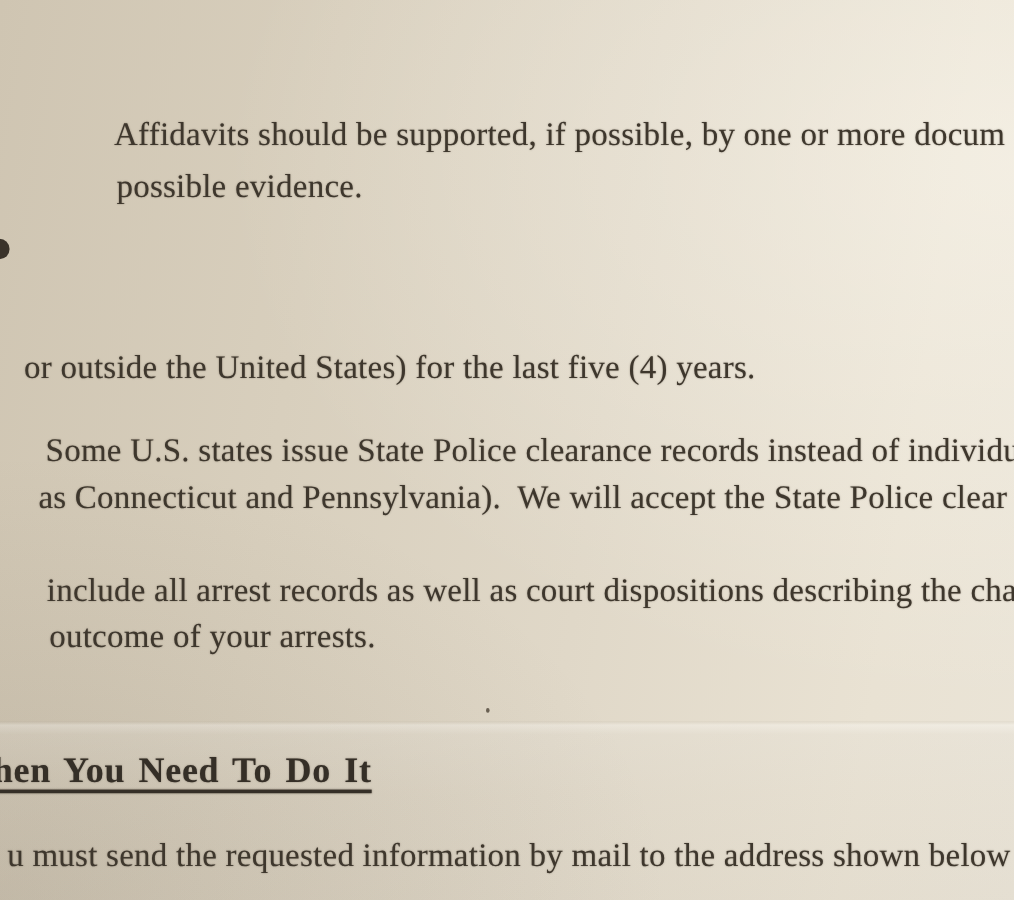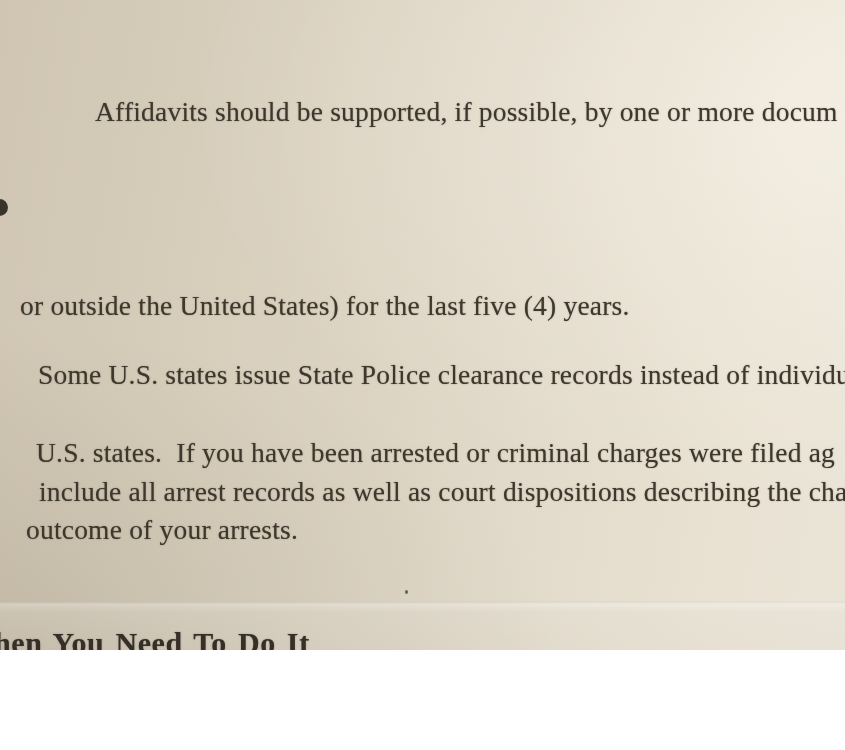--- a/index.html
+++ b/index.html
@@ -6,21 +6,21 @@
     margin: 0;
     padding: 0;
     width: 845px;
     height: 750px;
     overflow: hidden;
     font-family: "Liberation Serif", "DejaVu Serif", serif;
   }
   .photo {
     position: relative;
     width: 845px;
-    height: 650px;
+    height: 750px;
     overflow: hidden;
     background:
       radial-gradient(120% 90% at 0% 100%, rgba(110, 98, 80, 0.16) 0%, rgba(110, 98, 80, 0) 55%),
       radial-gradient(130% 100% at 100% 18%, rgba(255, 252, 244, 0.45) 0%, rgba(255, 252, 244, 0) 60%),
       linear-gradient(99deg, #cfc5b2 0%, #d8cfbd 30%, #e0d8c8 58%, #e9e2d3 85%, #eae4d7 100%);
   }
   
   .fold-band {
     position: absolute;
     left: 0;
@@ -85,29 +85,30 @@
 </style>
 </head>
 <body>
 
 <div class="photo">
 
   <div class="fold-band"></div>
   <div class="fold-edge"></div>
 
   <span class="line" style="left:95px; top:96px;">Affidavits should be supported, if possible, by one or more docum</span>
+  <span class="line" style="left:97px; top:139px;">possible evidence.</span>
 
   <div class="bullet-dot"></div>
 
   <span class="line" style="left:20px; top:290px;">or outside the United States) for the last five (4) years.</span>
 
   <span class="line" style="left:38px; top:359px;">Some U.S. states issue State Police clearance records instead of individua</span>
-  <span class="line" style="left:36px; top:437px;">U.S. states.  If you have been arrested or criminal charges were filed ag</span>
+  <span class="line" style="left:32px; top:398px;">as Connecticut and Pennsylvania).  We will accept the State Police clear</span>
   <span class="line" style="left:39px; top:476px;">include all arrest records as well as court dispositions describing the cha</span>
-  <span class="line" style="left:26px; top:514px;">outcome of your arrests.</span>
+  <span class="line" style="left:41px; top:514px;">outcome of your arrests.</span>
 
   <div class="speck"></div>
 
   <span class="line heading" style="left:-6px; top:626px;">hen You Need To Do It</span>
 
   <span class="line" style="left:6px; top:697px;">u must send the requested information by mail to the address shown below b</span>
 
 </div>
 
 </body></html>

